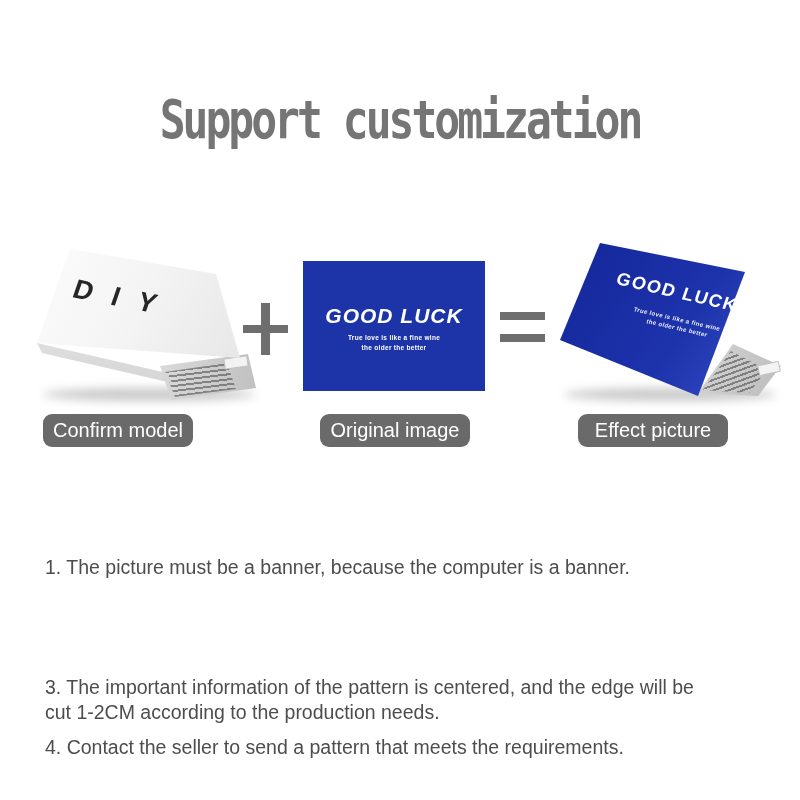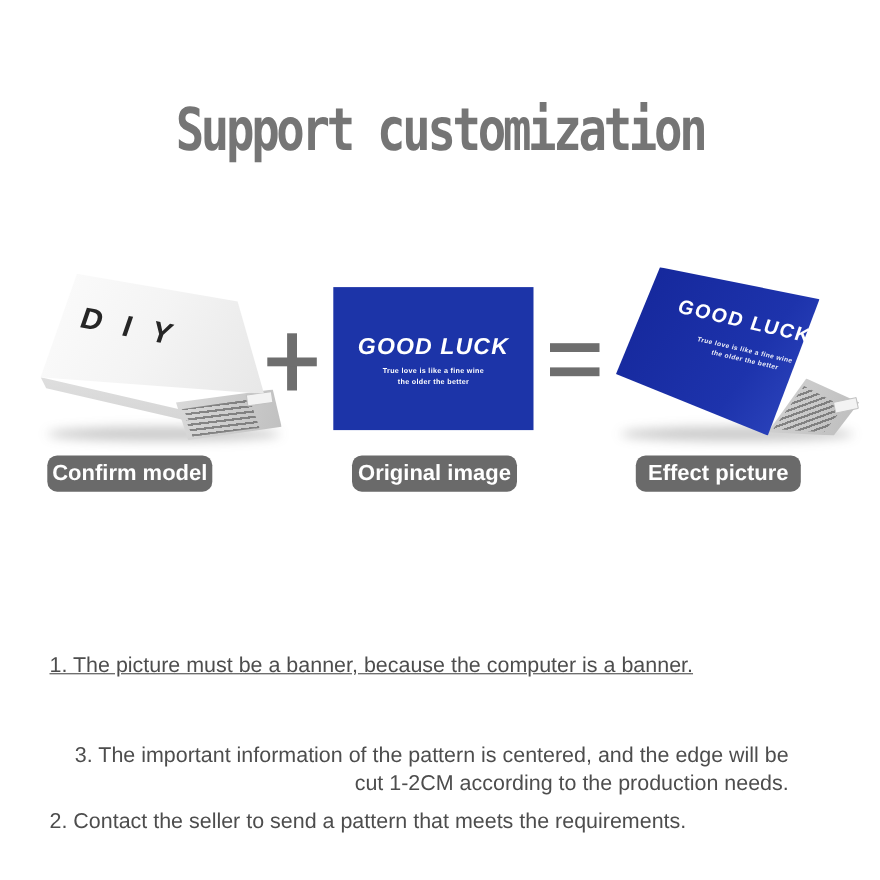--- a/index.html
+++ b/index.html
@@ -79,31 +79,31 @@
   .plus{position:absolute;left:242px;top:303px;width:48px;height:52px;}
   .plus .pv{position:absolute;left:19px;top:0;width:9px;height:52px;background:#6e6e6e;}
   .plus .ph{position:absolute;left:1px;top:22px;width:45px;height:8px;background:#6e6e6e;}
   .equals{position:absolute;left:500px;top:312px;width:45px;height:31px;}
   .equals i{position:absolute;left:0;width:45px;height:8px;background:#6e6e6e;display:block;}
   .equals i.e1{top:0;}
   .equals i.e2{top:22px;}
 
   
   .badge{position:absolute;top:414px;width:150px;height:33px;background:#6a6a6a;border-radius:9px;
-         color:#ffffff;font-weight:bold;font-size:20px;display:flex;align-items:center;
+         color:#ffffff;font-weight:normal;font-size:20px;display:flex;align-items:center;
          justify-content:center;white-space:nowrap;}
   .badge.b1{left:43px;}
   .badge.b2{left:320px;}
   .badge.b3{left:578px;}
 
   
   .req-item{position:absolute;left:45px;font-size:19.5px;color:#4d4d4d;line-height:25px;}
-  .req-item.i1{top:593px;text-decoration:underline;}
+  .req-item.i1{top:555px;}
   .req-item.i2{top:636px;}
-  .req-item.i3{top:675px;width:672px;text-align:right;}
+  .req-item.i3{top:675px;width:672px;}
   .req-item.i4{top:735px;}
 </style>
 </head>
 <body>
 
 <div class="page">
 
   <div class="title-wrap">
     <span class="lcd">Support customization</span>
   </div>
@@ -146,15 +146,15 @@
       <div class="lid2-sub s2">the older the better</div>
     </div>
   </div>
 
   <div class="badge b1">Confirm model</div>
   <div class="badge b2">Original image</div>
   <div class="badge b3">Effect picture</div>
 
   <div class="req-item i1">1. The picture must be a banner, because the computer is a banner.</div>
   <div class="req-item i3">3. The important information of the pattern is centered, and the edge will be cut 1-2CM according to the production needs.</div>
-  <div class="req-item i4">2. Contact the seller to send a pattern that meets the requirements.</div>
+  <div class="req-item i4">4. Contact the seller to send a pattern that meets the requirements.</div>
 
 </div>
 
 </body></html>

